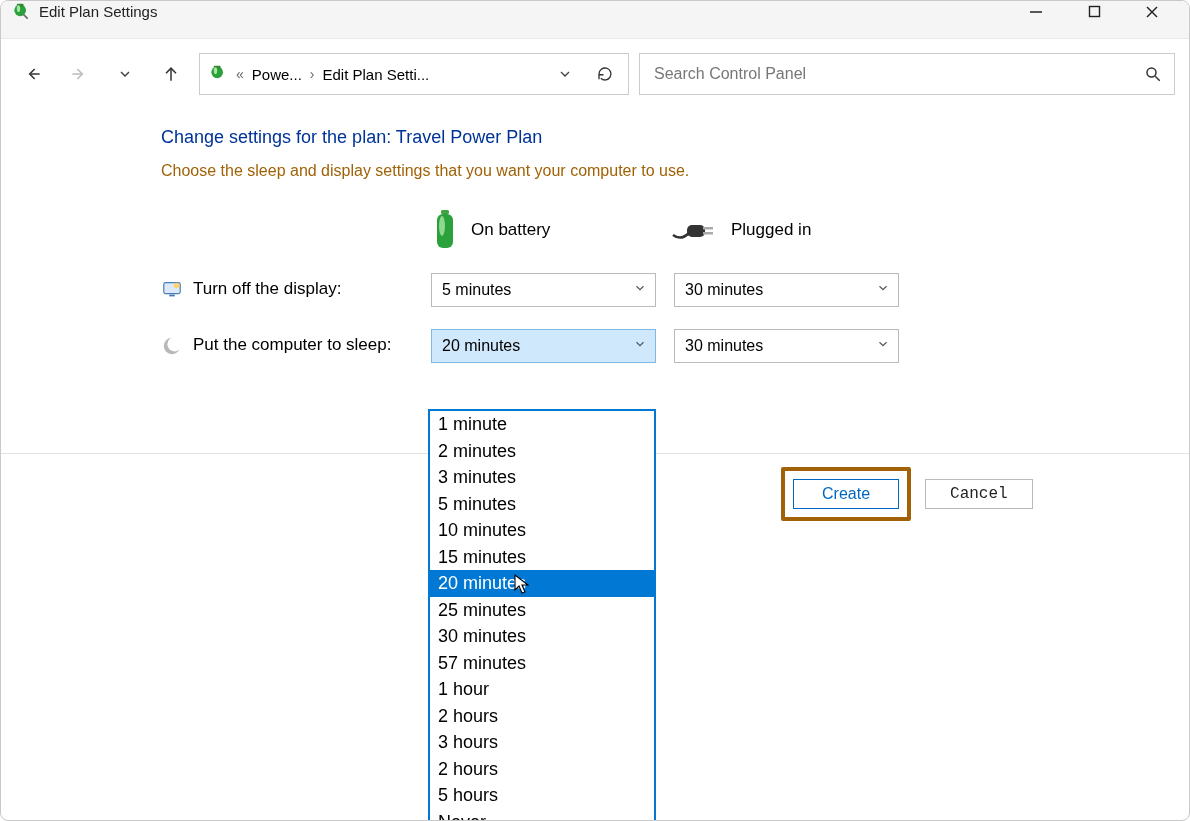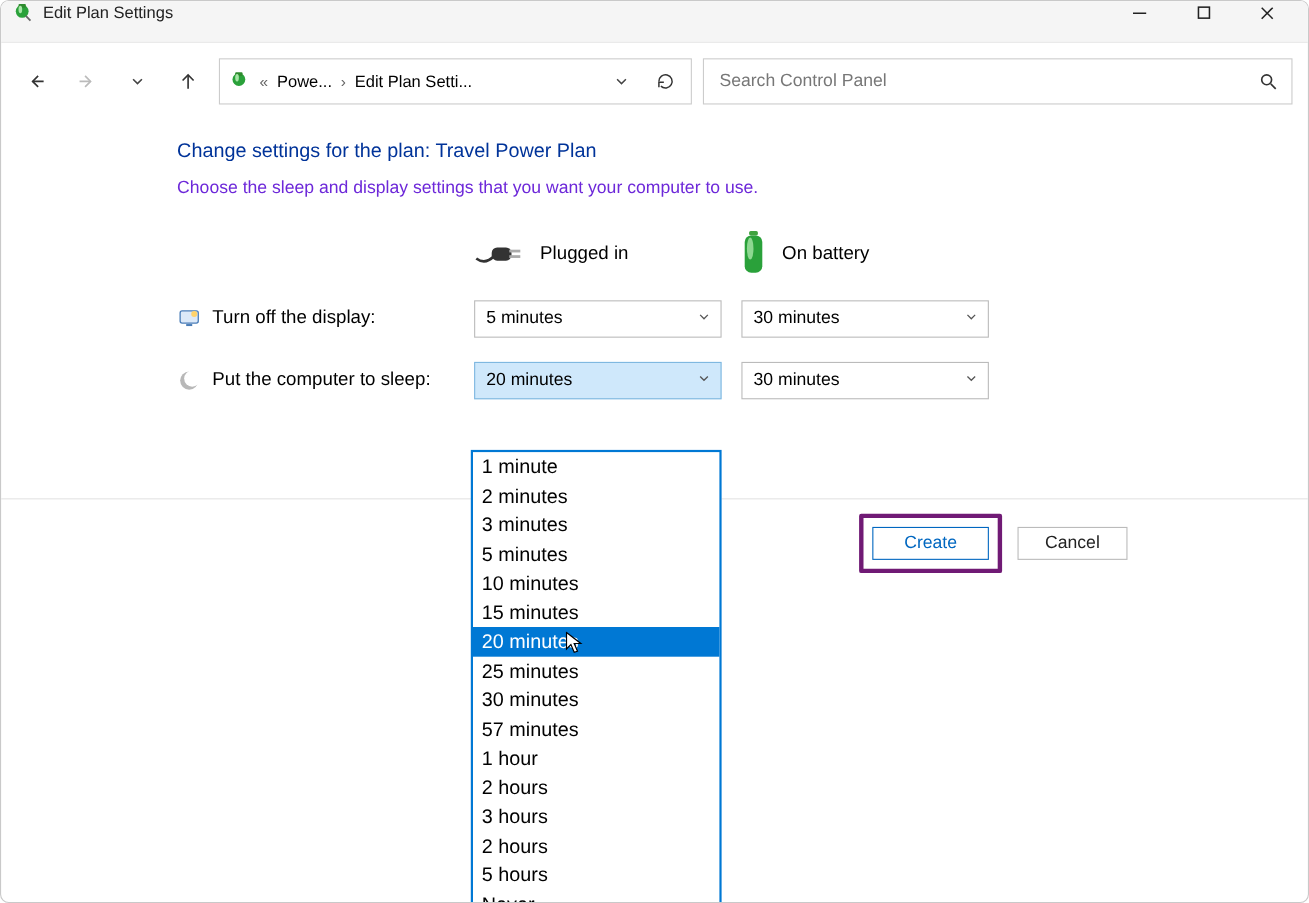--- a/index.html
+++ b/index.html
@@ -87,21 +87,21 @@
       padding: 18px 0 0 160px;
     }
     h2.plan-title {
       color: #003399;
       font-weight: normal;
       font-size: 18px;
       margin-bottom: 14px;
     }
     .subtitle {
       font-size: 16px;
-      color: #6d28d9;
+      color: #a16207;
       margin-bottom: 18px;
     }
     .col-headers {
       display:flex; align-items:center;
       padding-left: 270px;
       gap: 10px;
       height: 64px;
     }
     .col-headers .col {
       width: 230px;
@@ -161,39 +161,40 @@
     .footer-sep {
       position:absolute; left:0; right:0; top: 452px;
       border-top: 1px solid #e3e3e3;
     }
     .footer-btns {
       position:absolute; top: 466px; left: 780px;
       display:flex; align-items:center; gap: 14px;
       z-index: 40;
     }
     .red-box {
-      border: 4px solid #701a75;
+      border: 4px solid #a16207;
       padding: 8px;
       display:inline-flex;
       border-radius: 2px;
     }
     .btn {
       padding: 5px 24px;
       border: 1px solid #bbb;
       background: #fff;
       font-size: 16px;
       font-family: inherit;
     }
     .btn.primary {
       border: 1.5px solid #0067c0;
       color: #0067c0;
       padding: 5px 28px;
     }
     .btn.secondary {
       color: #222;
+      font-family: Liberation Mono, monospace;
     }
     
     .cursor {
       position:absolute;
       left: 513px; top: 573px;
       z-index: 60;
     }
   </style>
 </head>
 <body>
@@ -289,39 +290,39 @@
     </span>
   </div>
 </div>
 
 <div class="content">
   <h2 class="plan-title">Change settings for the plan: Travel Power Plan</h2>
   <div class="subtitle">Choose the sleep and display settings that you want your computer to use.</div>
 
   <div class="col-headers">
     <div class="col">
+      <span class="battery-icon">
+        <svg width="28" height="44" viewBox="0 0 28 44">
+          <rect x="10" y="2" width="8" height="4" rx="1.5" fill="#3fa33f"></rect>
+          <rect x="6" y="6" width="16" height="34" rx="6" fill="#2aa13a"></rect>
+          <ellipse cx="11" cy="18" rx="3" ry="10" fill="#a7e6a7" opacity=".8"></ellipse>
+        </svg>
+      </span>
+      <span>On battery</span>
+    </div>
+    <div class="col">
       <span class="plug-icon">
         <svg width="48" height="26" viewBox="0 0 48 26">
           <path d="M2 18 Q 10 24 18 16" stroke="#333" stroke-width="2.5" fill="none"></path>
           <rect x="16" y="8" width="18" height="12" rx="5" fill="#333"></rect>
           <rect x="32" y="10" width="10" height="2.5" fill="#aaa"></rect>
           <rect x="32" y="15" width="10" height="2.5" fill="#aaa"></rect>
         </svg>
       </span>
       <span>Plugged in</span>
-    </div>
-    <div class="col">
-      <span class="battery-icon">
-        <svg width="28" height="44" viewBox="0 0 28 44">
-          <rect x="10" y="2" width="8" height="4" rx="1.5" fill="#3fa33f"></rect>
-          <rect x="6" y="6" width="16" height="34" rx="6" fill="#2aa13a"></rect>
-          <ellipse cx="11" cy="18" rx="3" ry="10" fill="#a7e6a7" opacity=".8"></ellipse>
-        </svg>
-      </span>
-      <span>On battery</span>
     </div>
   </div>
 
   <div class="row">
     <div class="row-label">
       <span class="row-icon">
         <svg width="22" height="22" viewBox="0 0 24 24">
             <rect x="3" y="4" width="18" height="12" rx="2" fill="#dce9f8" stroke="#4a7db8" stroke-width="1.3"></rect>
             <rect x="9" y="17" width="6" height="2" fill="#4a7db8"></rect>
             <circle cx="17" cy="7" r="3" fill="#ffd36b"></circle>

